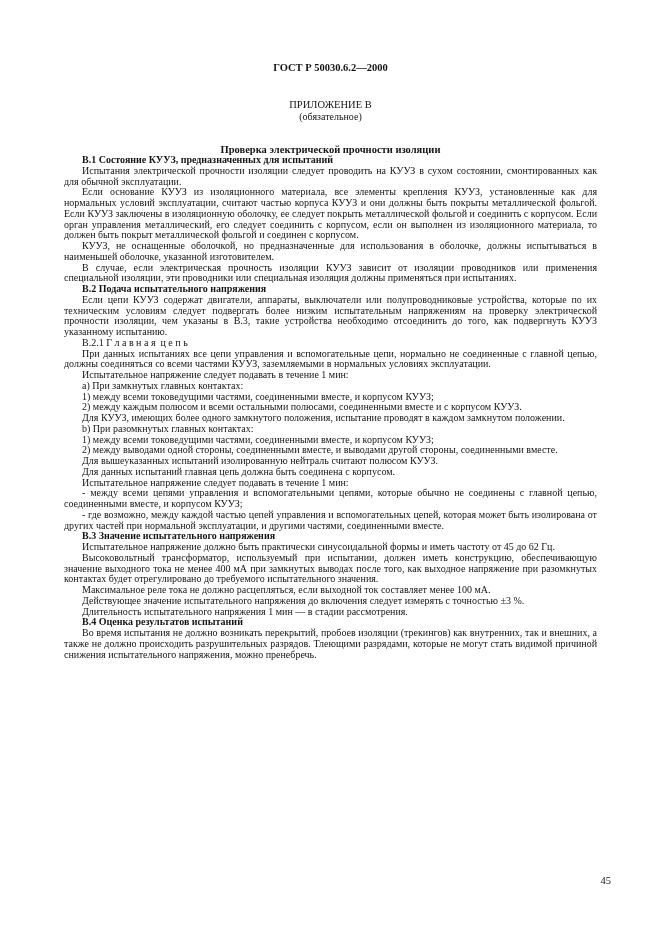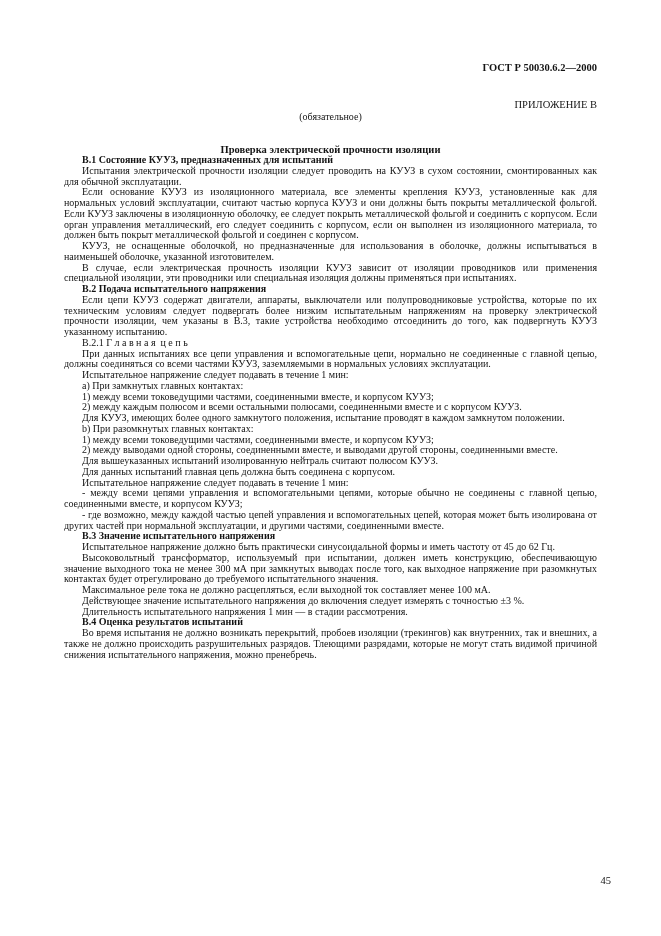--- a/index.html
+++ b/index.html
@@ -10,27 +10,27 @@
     background: #ffffff;
     position: relative;
     font-family: "Liberation Serif", serif;
     color: #141414;
     overflow: hidden;
   }
   .content {
     padding: 62px 64px 0 64px;
   }
   .doc-number {
-    text-align: right;
+    text-align: center;
     font-weight: bold;
     font-size: 10.5px;
     margin-bottom: 26px;
   }
   .appendix-title {
-    text-align: right;
+    text-align: center;
     font-size: 10.5px;
     margin-bottom: 1px;
   }
   .appendix-subtitle {
     text-align: center;
     font-size: 10px;
     margin-bottom: 22px;
   }
   .main-title {
     text-align: center;
@@ -86,21 +86,21 @@
         <div class="para normal">b) При разомкнутых главных контактах:</div>
         <div class="para normal">1) между всеми токоведущими частями, соединенными вместе, и корпусом КУУЗ;</div>
         <div class="para normal">2) между выводами одной стороны, соединенными вместе, и выводами другой стороны, соединенными вместе.</div>
         <div class="para normal">Для вышеуказанных испытаний изолированную нейтраль считают полюсом КУУЗ.</div>
         <div class="para normal">Для данных испытаний главная цепь должна быть соединена с корпусом.</div>
         <div class="para normal">Испытательное напряжение следует подавать в течение 1 мин:</div>
         <div class="para normal">- между всеми цепями управления и вспомогательными цепями, которые обычно не соединены с главной цепью, соединенными вместе, и корпусом КУУЗ;</div>
         <div class="para normal">- где возможно, между каждой частью цепей управления и вспомогательных цепей, которая может быть изолирована от других частей при нормальной эксплуатации, и другими частями, соединенными вместе.</div>
         <div class="para bold">В.3 Значение испытательного напряжения</div>
         <div class="para normal">Испытательное напряжение должно быть практически синусоидальной формы и иметь частоту от 45 до 62 Гц.</div>
-        <div class="para normal">Высоковольтный трансформатор, используемый при испытании, должен иметь конструкцию, обеспечивающую значение выходного тока не менее 300 мА при замкнутых выводах после того, как выходное напряжение при разомкнутых контактах будет отрегулировано до требуемого испытательного значения.</div>
+        <div class="para normal">Высоковольтный трансформатор, используемый при испытании, должен иметь конструкцию, обеспечивающую значение выходного тока не менее 400 мА при замкнутых выводах после того, как выходное напряжение при разомкнутых контактах будет отрегулировано до требуемого испытательного значения.</div>
         <div class="para normal">Максимальное реле тока не должно расцепляться, если выходной ток составляет менее 100 мА.</div>
         <div class="para normal">Действующее значение испытательного напряжения до включения следует измерять с точностью ±3 %.</div>
         <div class="para normal">Длительность испытательного напряжения 1 мин — в стадии рассмотрения.</div>
         <div class="para bold">В.4 Оценка результатов испытаний</div>
         <div class="para normal">Во время испытания не должно возникать перекрытий, пробоев изоляции (трекингов) как внутренних, так и внешних, а также не должно происходить разрушительных разрядов. Тлеющими разрядами, которые не могут стать видимой причиной снижения испытательного напряжения, можно пренебречь.</div>
       </div>
   </div>
 
   <div class="page-number">45</div>
 </div>

